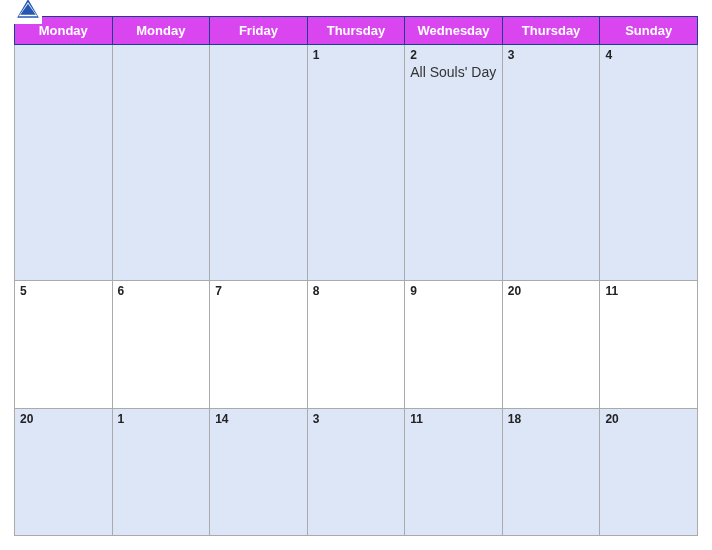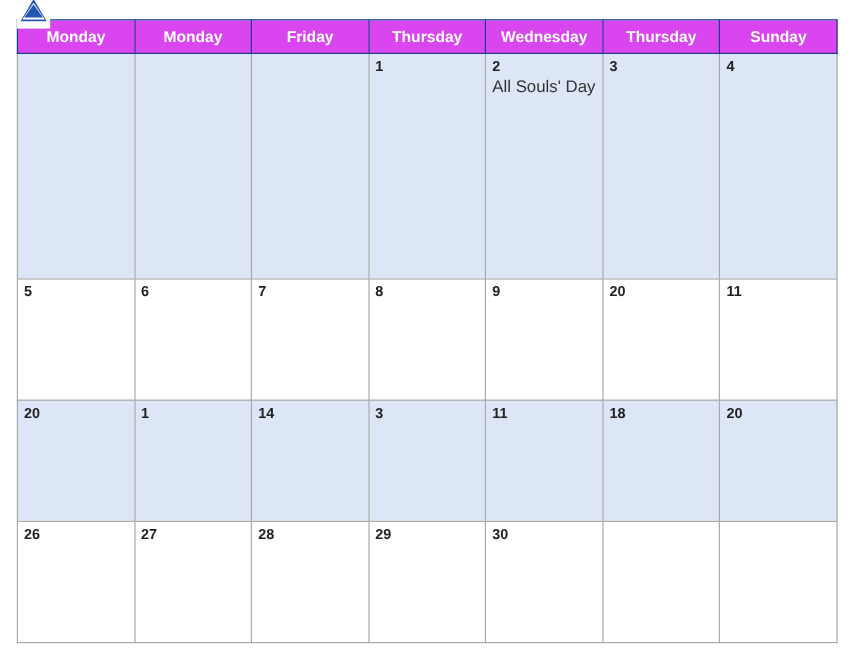--- a/index.html
+++ b/index.html
@@ -183,33 +183,14 @@
         <td>
           <span class="day-num">11</span>
         </td>
         <td>
           <span class="day-num">18</span>
         </td>
         <td>
           <span class="day-num">20</span>
         </td>
       </tr>
-      <tr>
-        <td>
-          <span class="day-num">26</span>
-        </td>
-        <td>
-          <span class="day-num">27</span>
-        </td>
-        <td>
-          <span class="day-num">28</span>
-        </td>
-        <td>
-          <span class="day-num">29</span>
-        </td>
-        <td>
-          <span class="day-num">30</span>
-        </td>
-        <td></td>
-        <td></td>
-      </tr>
     </tbody>
 </table>
 
 </body></html>

